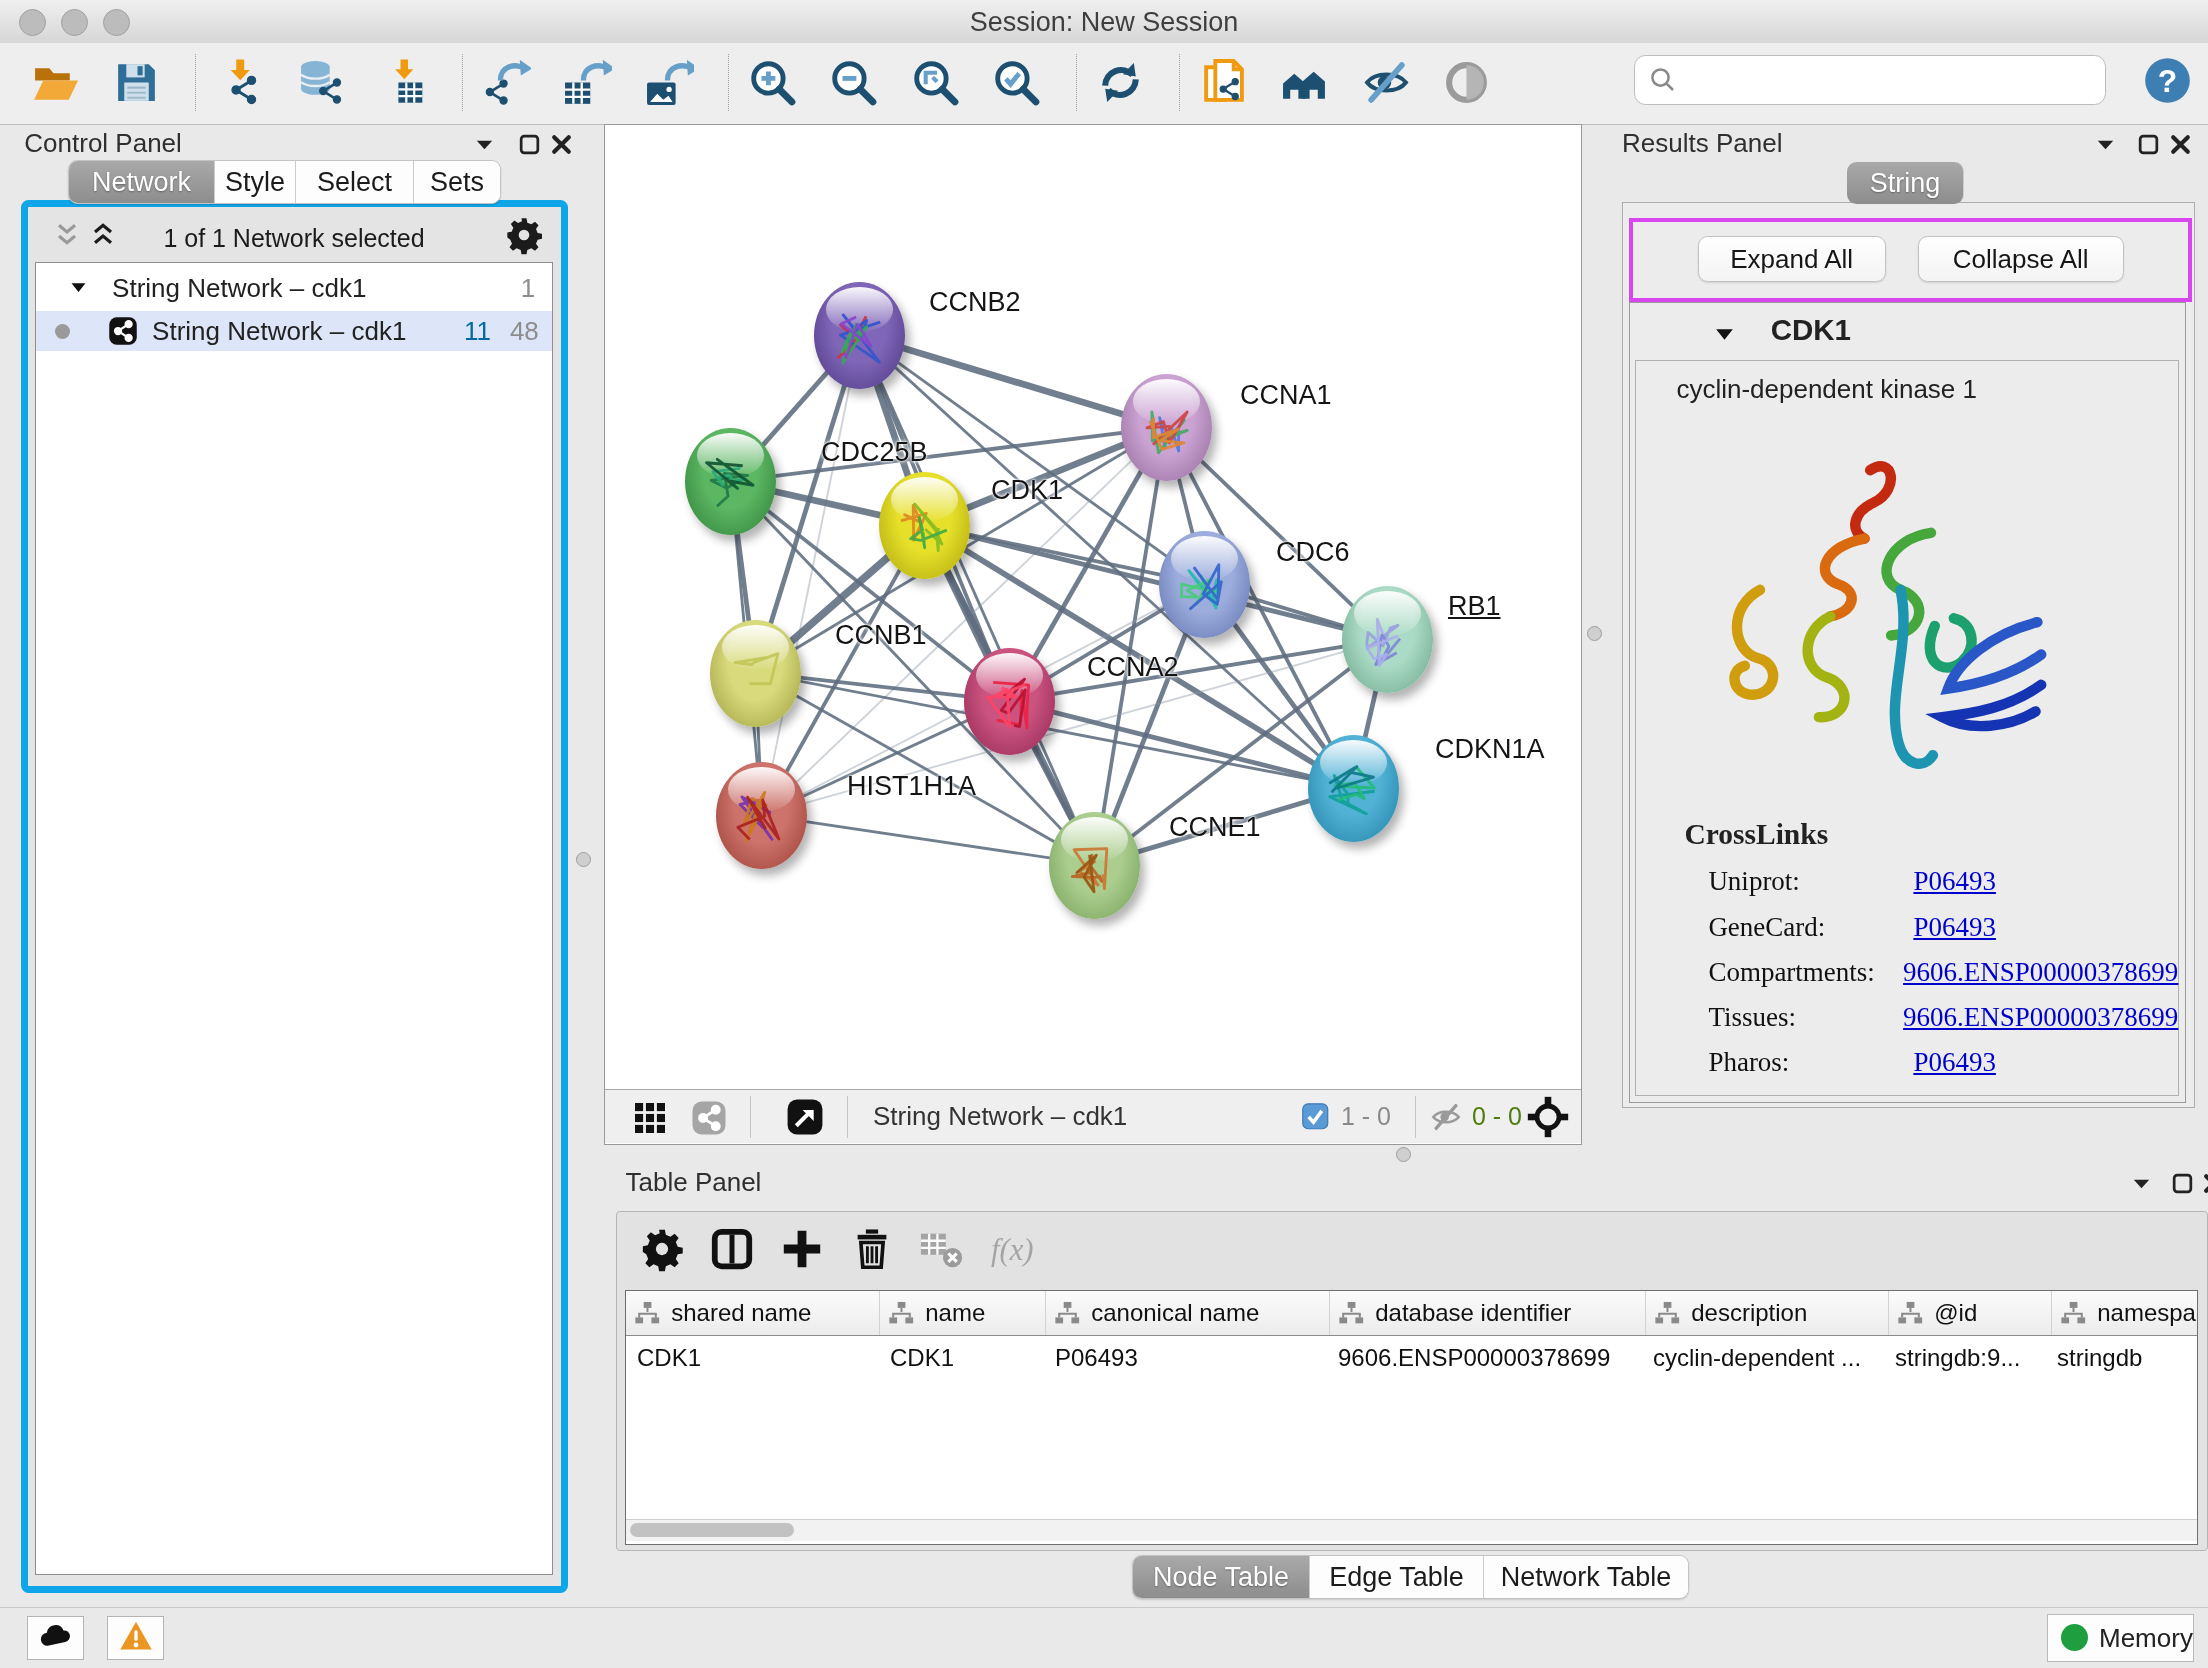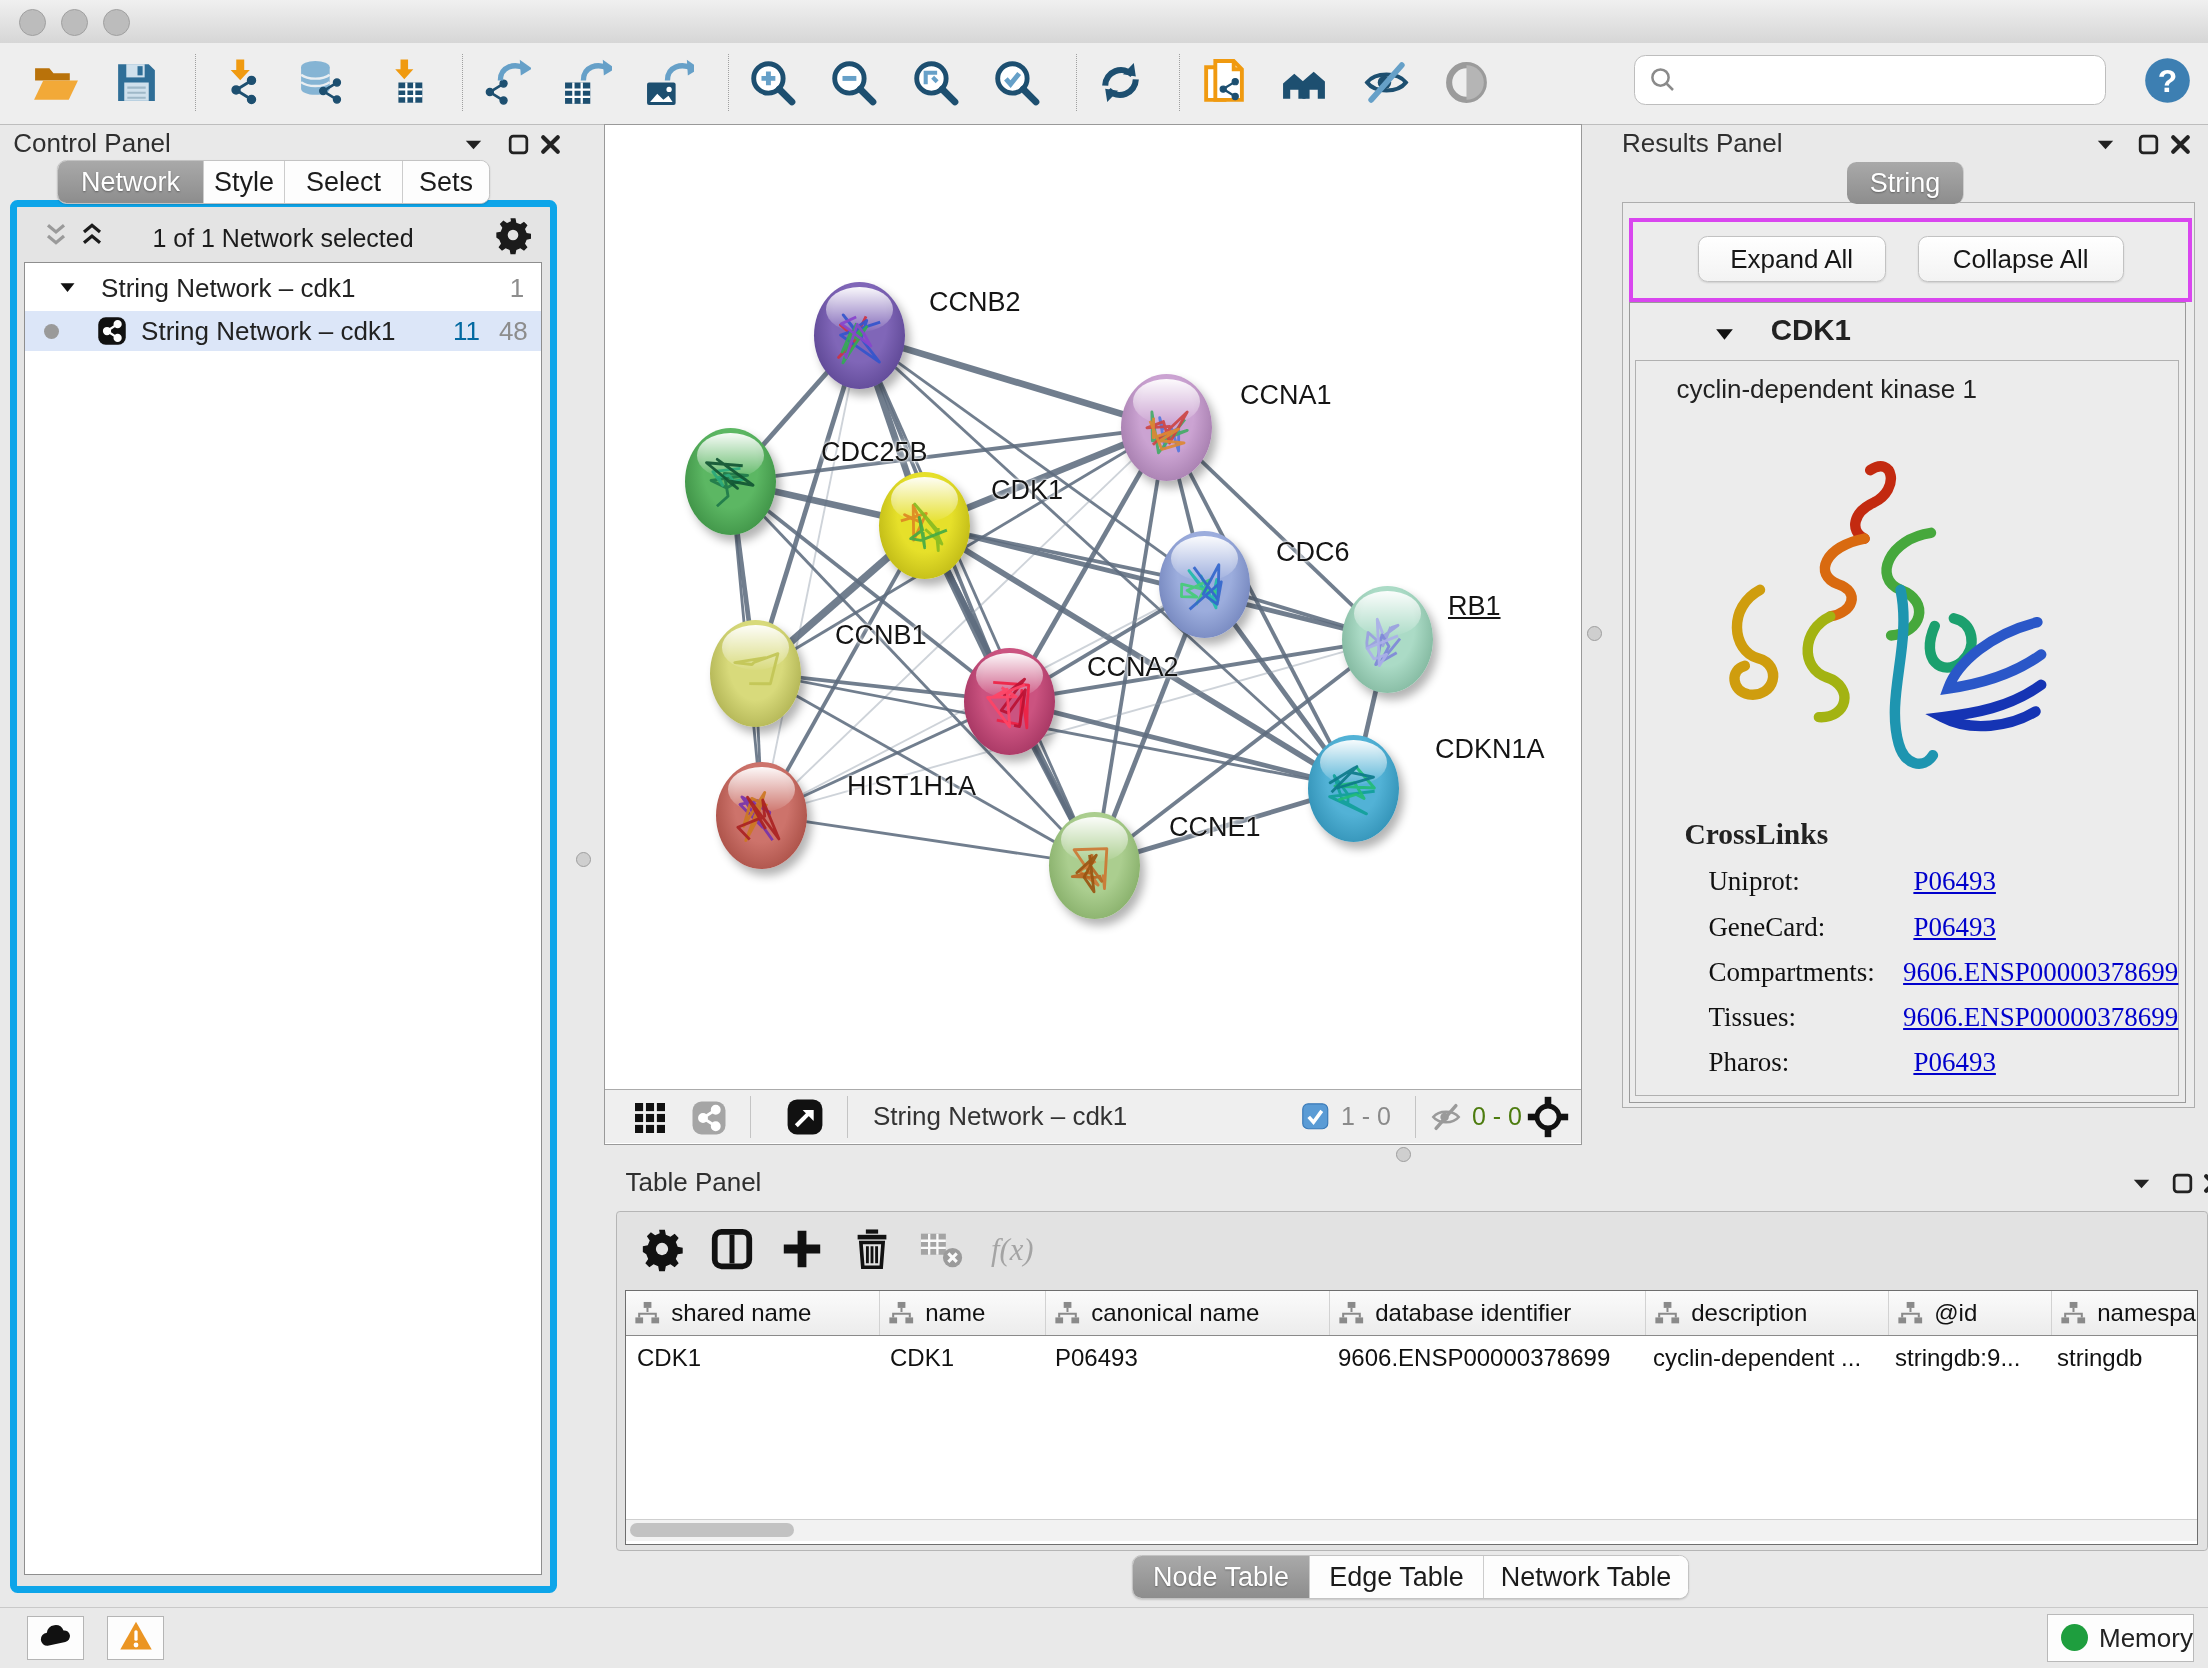--- a/index.html
+++ b/index.html
@@ -43,20 +43,21 @@
 </style>
 </head>
 <body>
 
 <div id="app">
 
   <div class="abs titlebar">
     <div class="abs tlight" style="left:19px"></div>
     <div class="abs tlight" style="left:61px"></div>
     <div class="abs tlight" style="left:103px"></div>
+    <div class="abs wtitle">Session: New Session</div>
   </div>
 
   <div class="abs toolbar">
     <div class="tbrow" id="tbrow">
         <span class="tbtn">
           <svg width="49" height="49" viewBox="0 0 24 24">
             <path d="M2 5h7l2 2.5h8v3.5H2z" fill="#b9720a"></path>
             <path d="M1.5 20.5h17l4.5-9.5H6z" fill="#f2a938"></path>
           </svg>
         </span>
@@ -241,21 +242,21 @@
       <input class="abs" style="left: 49px; top: 3.8px; width: 404px; height: 36px; border: none; outline: none; font-size: 25px; font-family: &quot;Liberation Sans&quot;, sans-serif;" placeholder="">
     </div>
     <span class="abs" style="left:2142px;top:12.4px">
       <svg width="51" height="51" viewBox="0 0 24 24">
           <circle cx="12" cy="12" r="10.5" fill="#3d7fb2"></circle>
           <text x="12" y="17.2" font-size="15" font-weight="bold" fill="#fff" text-anchor="middle" font-family="Liberation Sans,sans-serif">?</text>
         </svg>
     </span>
   </div>
 
-  <div class="abs" style="left:0;top:124px;width:554px;height:1469px">
+  <div class="abs" style="left:11px;top:124px;width:554px;height:1469px">
     <div class="abs panel-head" style="left:13.3px;top:3.8px">Control Panel</div>
     <span class="abs winbtn" style="left:462px;top:8.6px"><svg width="23" height="23" viewBox="0 0 24 24">
           <path d="M4 8 L12 17 L20 8z" fill="#222"></path>
         </svg></span>
     <span class="abs winbtn" style="left:506px;top:7.6px"><svg width="25" height="25" viewBox="0 0 24 24">
           <rect x="4" y="4" width="16" height="16" rx="3" fill="none" stroke="#222" stroke-width="2.6"></rect>
         </svg></span>
     <span class="abs winbtn" style="left:538px;top:7.6px"><svg width="25" height="25" viewBox="0 0 24 24">
           <path d="M5 5 L19 19 M19 5 L5 19" stroke="#222" stroke-width="4" stroke-linecap="round"></path>
         </svg></span>

